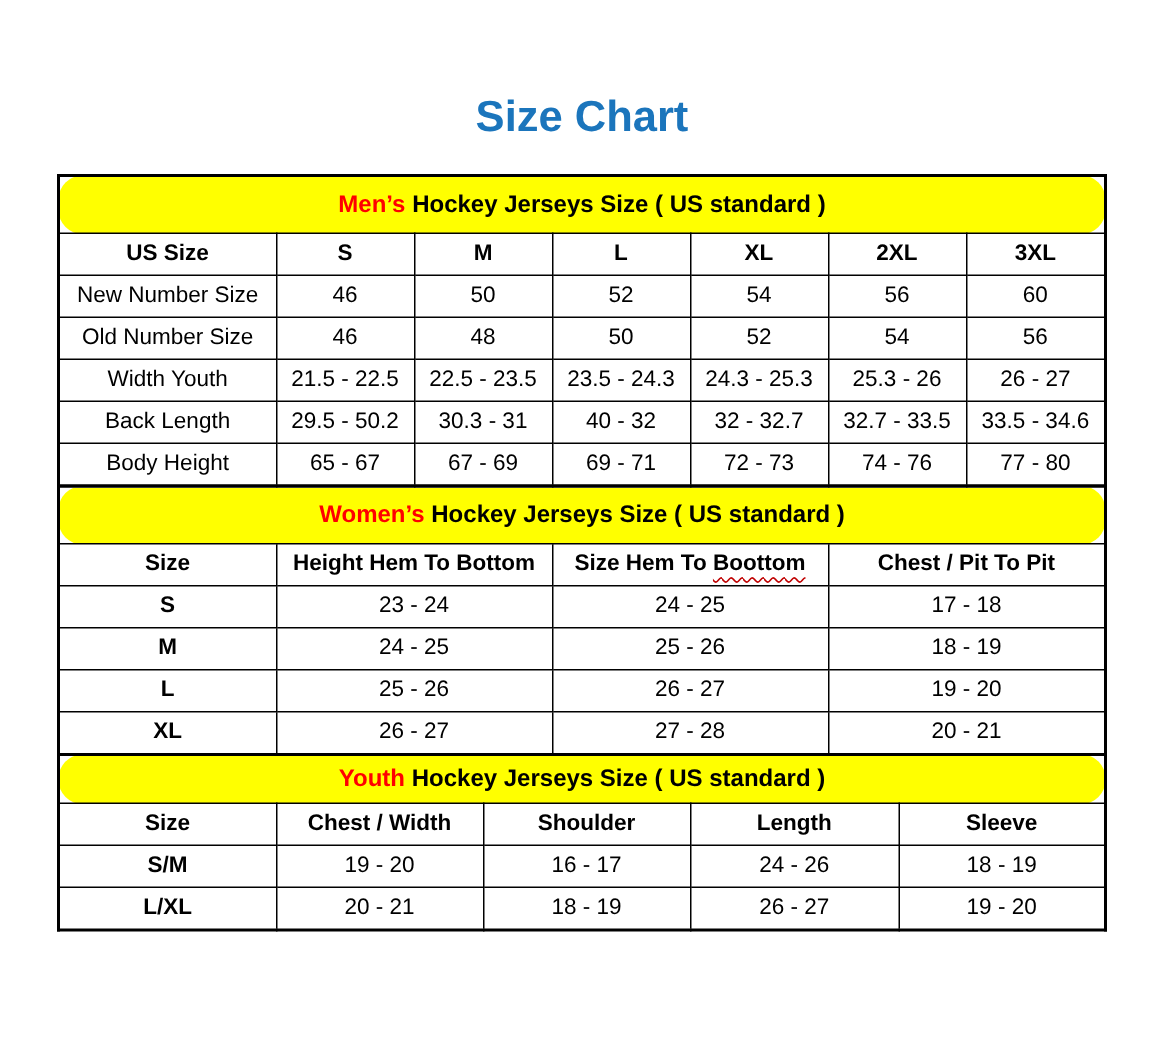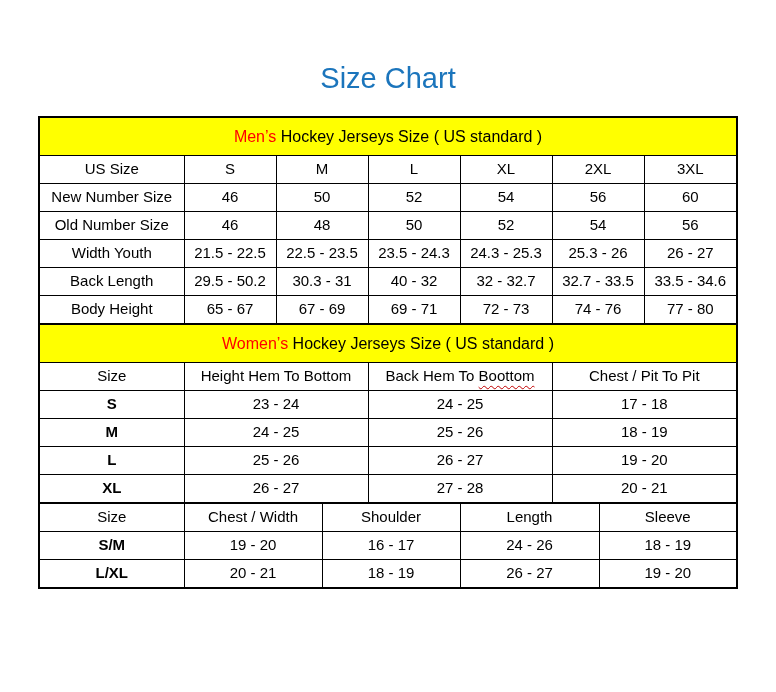--- a/index.html
+++ b/index.html
@@ -9,21 +9,21 @@
     height: 692px;
     background: #ffffff;
     font-family: "Liberation Sans", sans-serif;
     color: #000000;
     overflow: hidden;
   }
   .title {
     margin: 62px 0 0 0;
     text-align: center;
     font-size: 29px;
-    font-weight: normal;
+    font-weight: bold;
     color: var(--title_blue, #1b75bc);
     letter-spacing: 0px;
   }
   .chart {
     margin: 21px 0 0 38px;
   }
   table {
     border-collapse: collapse;
     width: 698px;
     table-layout: fixed;
@@ -34,21 +34,21 @@
     border: 1px solid var(--border_black, #000);
     text-align: center;
     vertical-align: middle;
     padding: 0 2px;
     height: 27px;
     font-size: 15px;
     line-height: 1.1;
     overflow: hidden;
     white-space: nowrap;
   }
-  th { font-weight: normal; }
+  th { font-weight: bold; border-radius: 16px; }
   td { font-weight: normal; }
   th.band {
     background: var(--band_yellow, #ffff00);
     height: 37px;
     font-size: 16px;
   }
   .youth th.band { height: 31px; }
   .band .hl { color: var(--highlight_red, #ff0000); }
   .womens td:first-child, .youth td:first-child { font-weight: bold; }
   .misspelled {
@@ -145,21 +145,21 @@
         <col style="width:184px">
         <col style="width:185px">
     </colgroup>
     <tbody>
         <tr>
       <th class="band" colspan="4"><span class="hl">Women’s</span><span> Hockey Jerseys Size ( US standard )</span></th>
     </tr>
     <tr>
       <th>Size</th>
       <th>Height Hem To Bottom</th>
-      <th><span>Back Hem To </span><span class="misspelled">Boottom</span></th>
+      <th><span>Size Hem To </span><span class="misspelled">Boottom</span></th>
       <th>Chest / Pit To Pit</th>
     </tr>
     </tbody>
       <tbody>
         <tr>
           <td>S</td>
           <td>23 - 24</td>
           <td>24 - 25</td>
           <td>17 - 18</td>
         </tr>
@@ -186,20 +186,23 @@
 
   <table class="youth">
     <colgroup>
       <col style="width:145px">
         <col style="width:138px">
         <col style="width:138px">
         <col style="width:139px">
         <col style="width:138px">
     </colgroup>
     <tbody>
+        <tr>
+      <th class="band" colspan="5"><span class="hl">Youth</span><span> Hockey Jerseys Size ( US standard )</span></th>
+    </tr>
     <tr>
           <th>Size</th>
           <th>Chest / Width</th>
           <th>Shoulder</th>
           <th>Length</th>
           <th>Sleeve</th>
         </tr>
     </tbody>
       <tbody>
         <tr>

